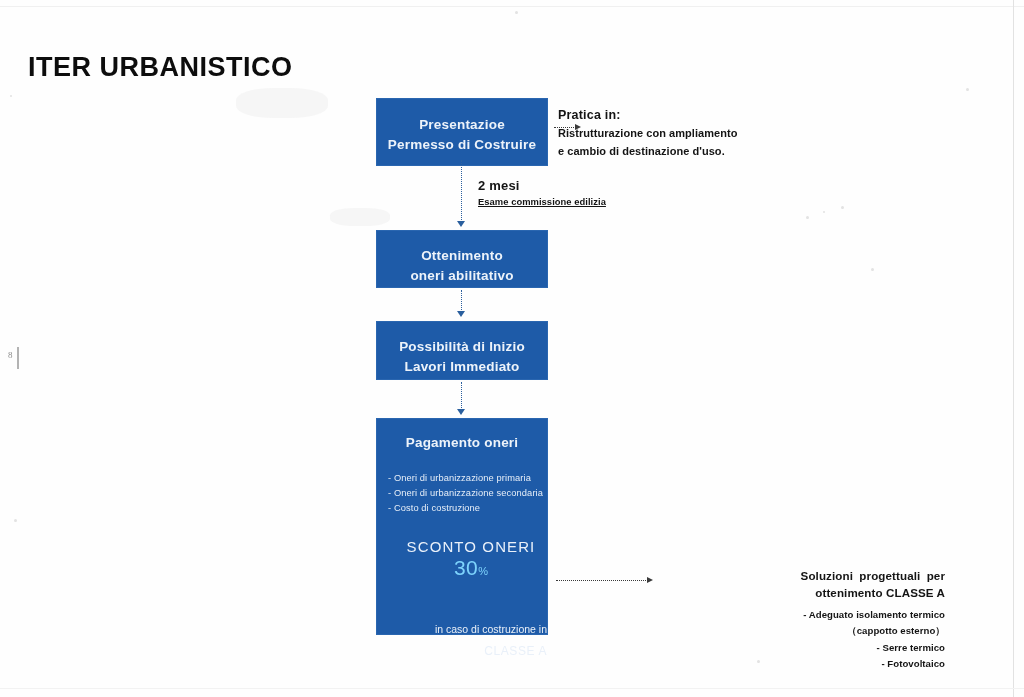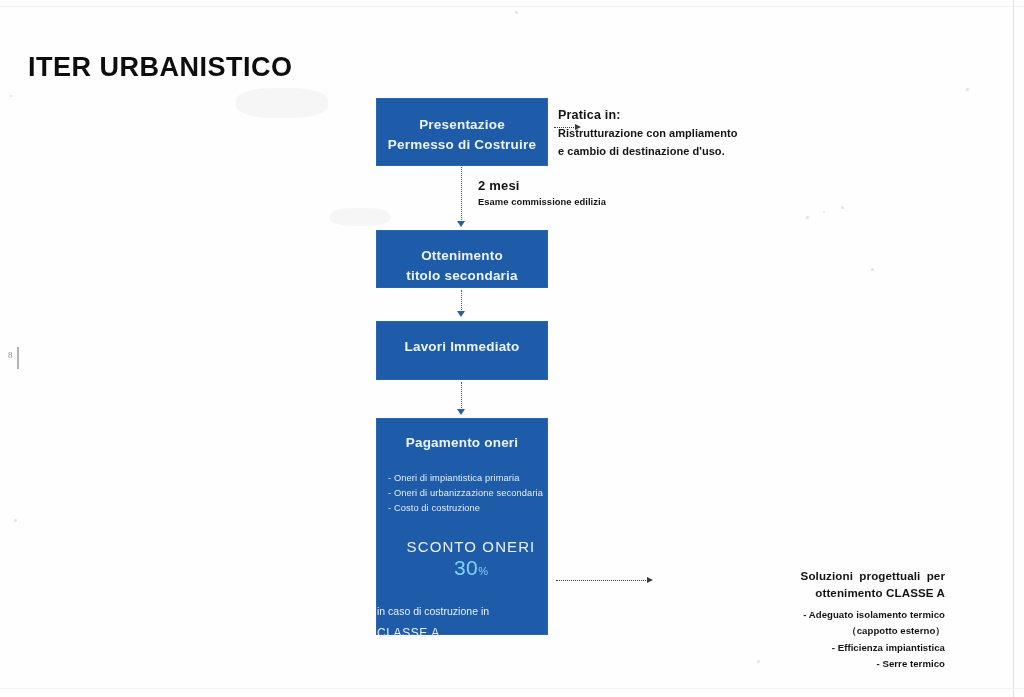--- a/index.html
+++ b/index.html
@@ -135,22 +135,22 @@
     font-size: 21px;
     letter-spacing: .5px;
     margin-top: 1px;
     color: #7dd3fc;
   }
   .sconto-value .pct {
     font-size: 11px;
     letter-spacing: 0;
   }
   .classe-block {
-    margin-top: 22px;
-    text-align: left;
+    margin-top: 40px;
+    text-align: right;
     font-size: 10.5px;
     line-height: 1.9;
     color: #e9f0f9;
   }
   .classe-block .classe-name {
     font-size: 12px;
     letter-spacing: .6px;
   }
 
   
@@ -217,20 +217,21 @@
   .mesi-head {
     font-size: 13px;
     font-weight: bold;
     letter-spacing: .2px;
   }
   .mesi-sub {
     font-size: 9.4px;
     font-weight: bold;
     margin-top: 3px;
     letter-spacing: .05px;
+    text-decoration: underline;
   }
 
   #note-soluzioni { left: 655px; top: 568px; width: 290px; text-align: right; }
   .sol-head {
     font-size: 11.6px;
     font-weight: bold;
     line-height: 1.45;
     letter-spacing: .1px;
   }
   .sol-head .sol-head-1 { display: block; word-spacing: 3px; }
@@ -275,40 +276,41 @@
       <div>Permesso di Costruire</div>
     </div>
   </div>
 
   <div class="v-conn" id="conn1"></div>
   <div class="v-arrow" id="arrow1"></div>
 
   <div class="flow-box" id="box-ottenimento">
     <div class="box-title">
       <div>Ottenimento</div>
-      <div>titolo secondaria</div>
+      <div>oneri abilitativo</div>
     </div>
   </div>
 
   <div class="v-conn" id="conn2"></div>
   <div class="v-arrow" id="arrow2"></div>
 
   <div class="flow-box" id="box-possibilita">
     <div class="box-title">
+      <div>Possibilità di Inizio</div>
       <div>Lavori Immediato</div>
     </div>
   </div>
 
   <div class="v-conn" id="conn3"></div>
   <div class="v-arrow" id="arrow3"></div>
 
   <div class="flow-box" id="box-pagamento">
     <div class="box-title">Pagamento oneri</div>
     <div class="box-sublist">
-      <div>- Oneri di impiantistica primaria</div>
+      <div>- Oneri di urbanizzazione primaria</div>
       <div>- Oneri di urbanizzazione secondaria</div>
       <div>- Costo di costruzione</div>
     </div>
     <div class="sconto-block">
       <div class="sconto-label">SCONTO ONERI</div>
       <div class="sconto-value"><span>30</span><span class="pct">%</span></div>
     </div>
     <div class="classe-block">
       <div>in caso di costruzione in</div>
       <div class="classe-name">CLASSE A</div>
@@ -333,18 +335,18 @@
   <div class="h-arrow" id="harrow2"></div>
 
   <div class="side-note" id="note-soluzioni">
     <div class="sol-head">
       <span class="sol-head-1">Soluzioni progettuali per</span>
       <span>ottenimento CLASSE A</span>
     </div>
     <div class="sol-list">
       <div>- Adeguato isolamento termico</div>
       <div class="indented">（cappotto esterno）</div>
-      <div>- Efficienza impiantistica</div>
       <div>- Serre termico</div>
+      <div>- Fotovoltaico</div>
     </div>
   </div>
 
 </div>
 
 </body></html>

